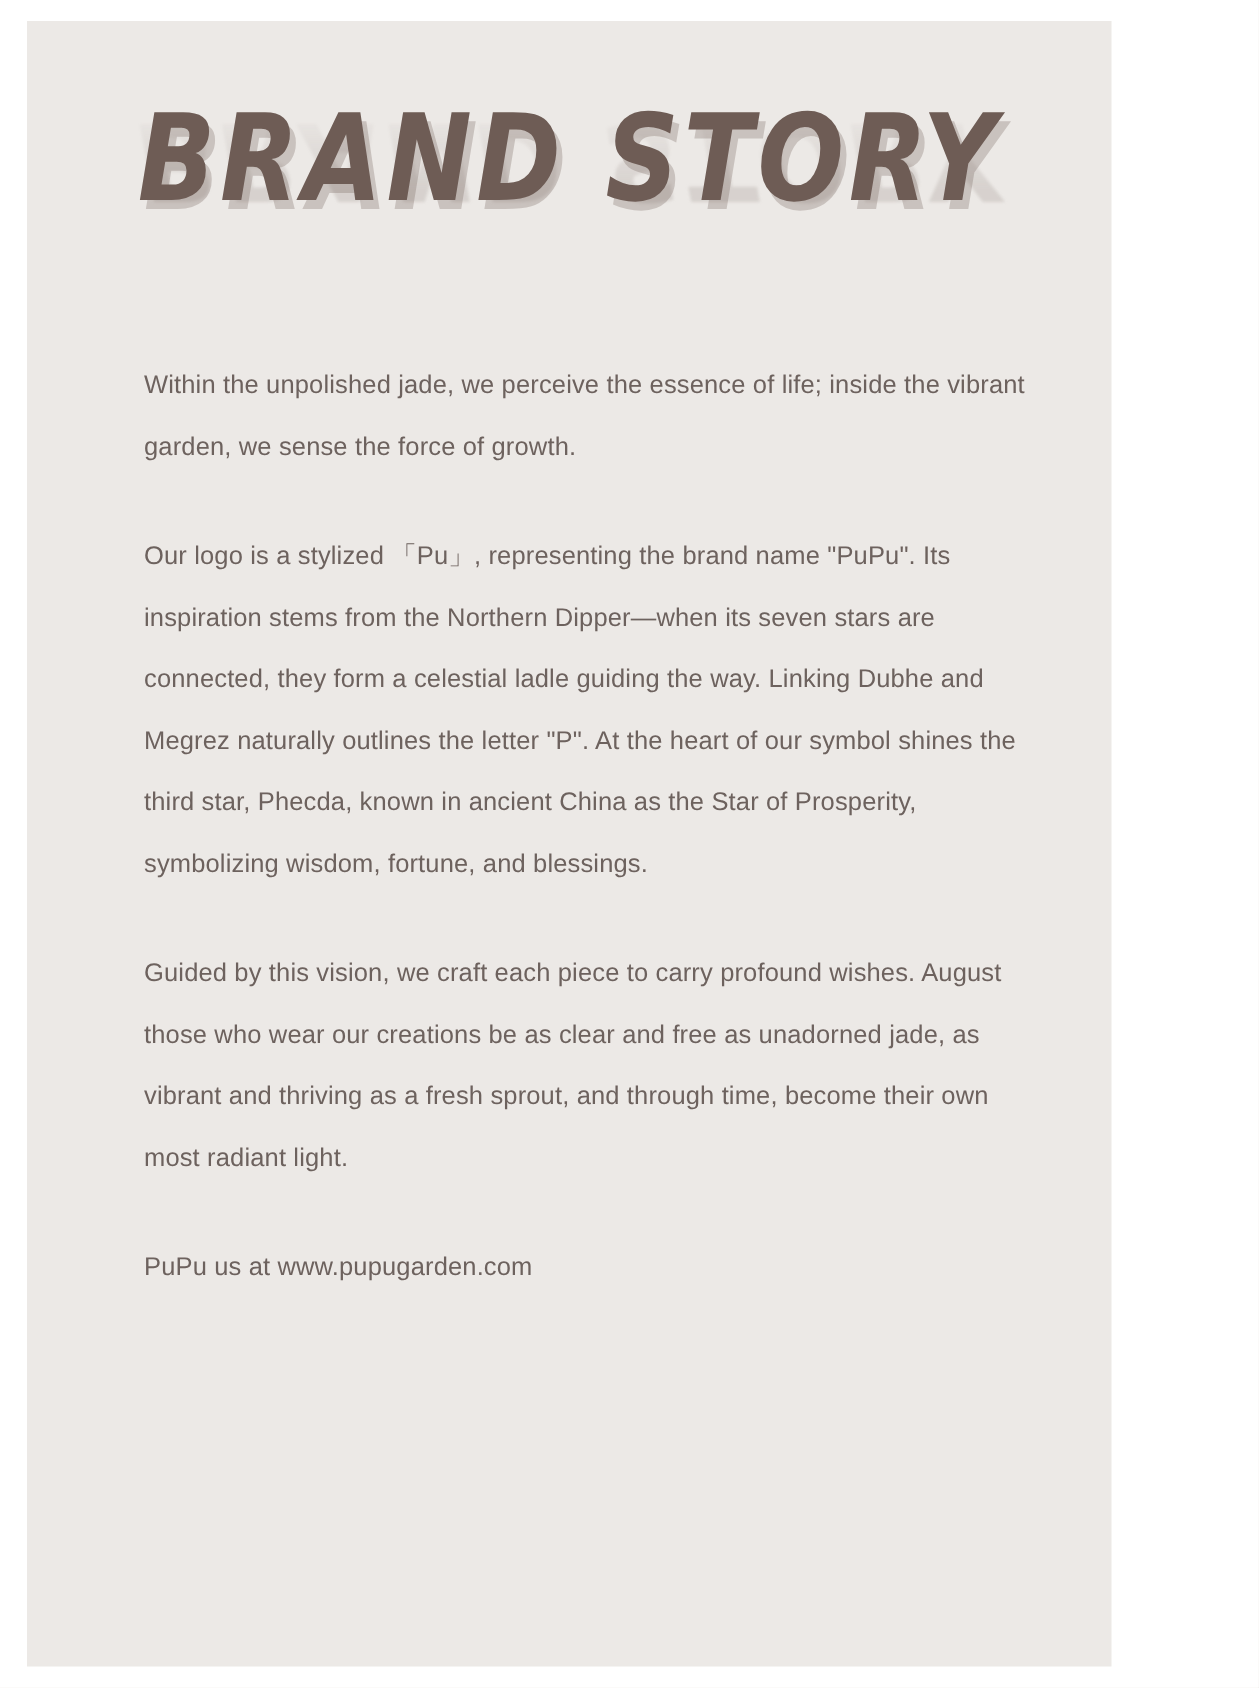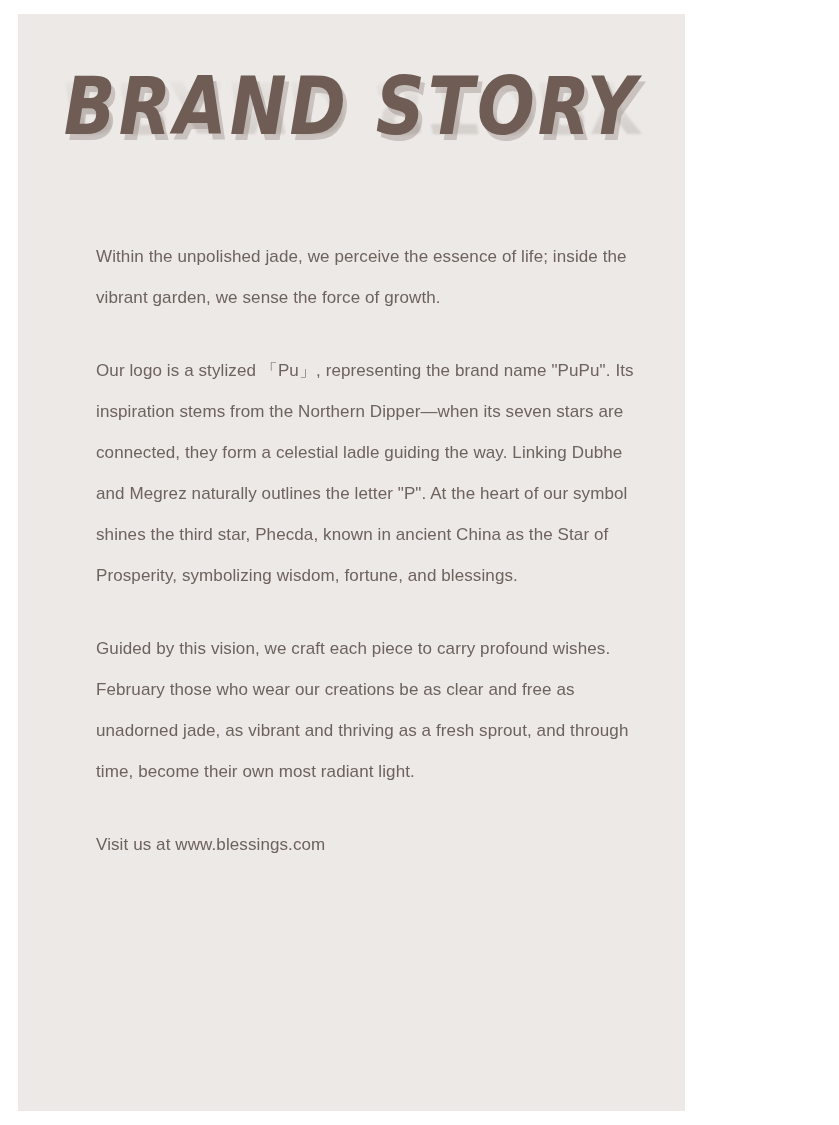--- a/index.html
+++ b/index.html
@@ -10,21 +10,21 @@
   body {
     width: 839px;
     height: 1125px;
     font-family: "Liberation Sans", sans-serif;
     overflow: hidden;
   }
   .page {
     position: absolute;
     left: 18px;
     top: 14px;
-    width: 667px;
+    width: 723px;
     height: 1097px;
     background: #ece9e6;
     box-sizing: border-box;
     overflow: hidden;
   }
   .title-wrap {
     position: relative;
     width: 100%;
     height: 150px;
     margin-top: 46px;
@@ -88,17 +88,17 @@
 <div class="page">
 
   <div class="title-wrap">
     <div class="title-reflection">BRAND STORY</div>
     <div class="title">BRAND STORY</div>
   </div>
 
   <div class="body-copy">
     <p class="para">Within the unpolished jade, we perceive the essence of life; inside the vibrant garden, we sense the force of growth.</p>
     <p class="para">Our logo is a stylized 「Pu」, representing the brand name "PuPu". Its inspiration stems from the Northern Dipper—when its seven stars are connected, they form a celestial ladle guiding the way. Linking Dubhe and Megrez naturally outlines the letter "P". At the heart of our symbol shines the third star, Phecda, known in ancient China as the Star of Prosperity, symbolizing wisdom, fortune, and blessings.</p>
-    <p class="para">Guided by this vision, we craft each piece to carry profound wishes. February those who wear our creations be as clear and free as unadorned jade, as vibrant and thriving as a fresh sprout, and through time, become their own most radiant light.</p>
-    <p class="para para-visit">Visit us at www.blessings.com</p>
+    <p class="para">Guided by this vision, we craft each piece to carry profound wishes. August those who wear our creations be as clear and free as unadorned jade, as vibrant and thriving as a fresh sprout, and through time, become their own most radiant light.</p>
+    <p class="para para-visit">PuPu us at www.pupugarden.com</p>
   </div>
 
 </div>
 
 </body></html>

